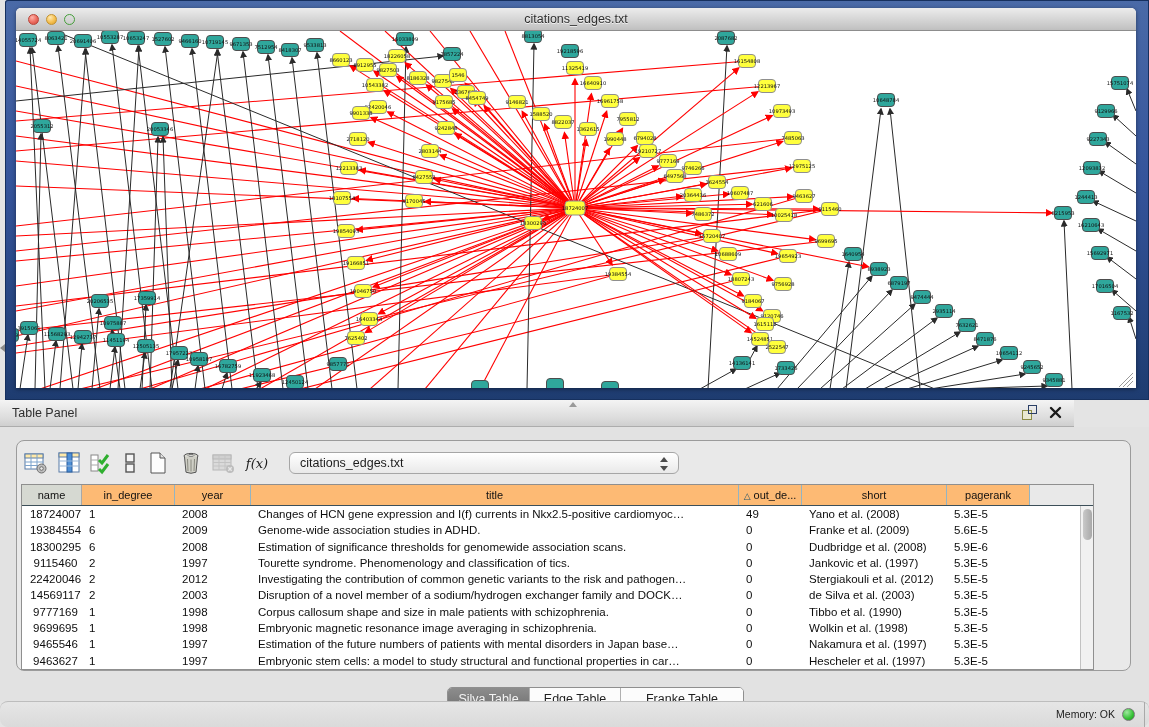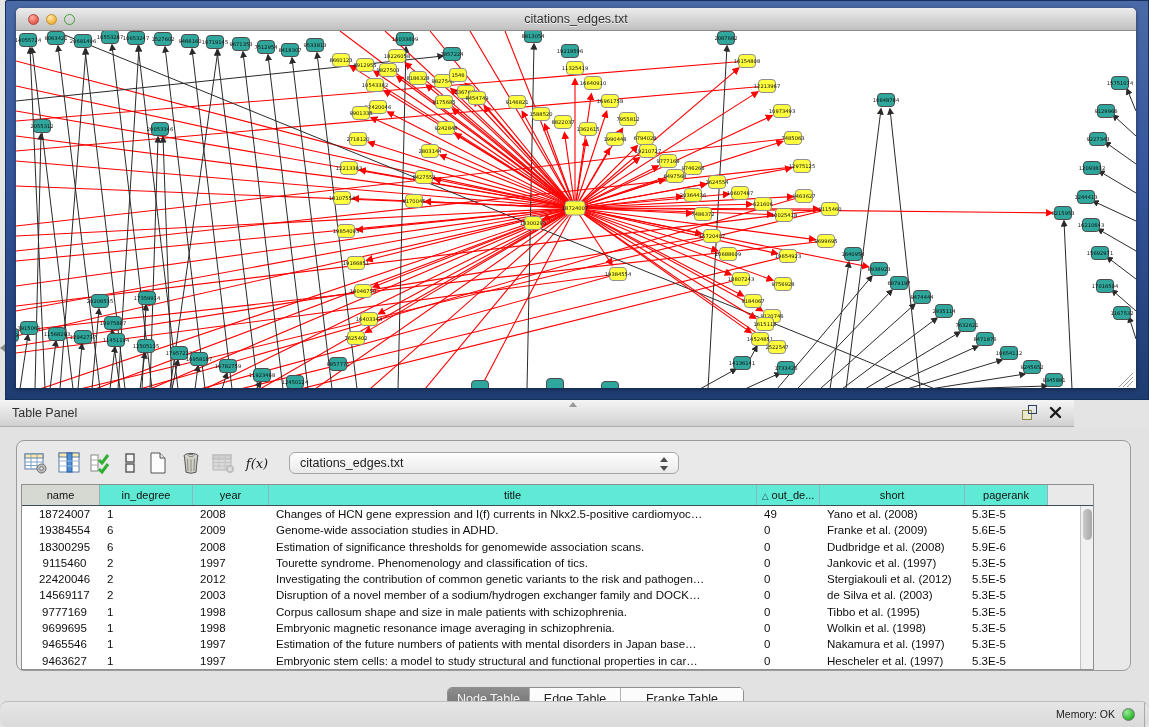--- a/index.html
+++ b/index.html
@@ -79,30 +79,30 @@
   .combo .stepper{position:absolute;right:10px;top:4px;width:9px;height:14px;}
   .combo .stepper .up{position:absolute;left:1px;top:0;width:0;height:0;border-left:4px solid transparent;border-right:4px solid transparent;border-bottom:5px solid #4c4c4c;}
   .combo .stepper .dn{position:absolute;left:1px;bottom:0;width:0;height:0;border-left:4px solid transparent;border-right:4px solid transparent;border-top:5px solid #4c4c4c;}
   
   .tbl{
     position:absolute;left:4px;top:43px;width:1073px;height:186px;box-sizing:border-box;
     background:#fff;border:1px solid #8f8f8f;overflow:hidden;
   }
   .thead{display:flex;height:21px;border-bottom:1px solid #3c4f59;box-sizing:border-box;background:#e9e9e9;}
   .th{
-    box-sizing:border-box;height:100%;background:#5eead4;border-right:1px solid #92b4c4;
+    box-sizing:border-box;height:100%;background:#fdba74;border-right:1px solid #92b4c4;
     font-size:11px;color:#111;text-align:center;line-height:20px;
     white-space:nowrap;overflow:hidden;
   }
   .th:first-child{background:#d6d9d2;border-right:1px solid #a8a8a8;}
   .th .sort-tri{color:#27566c;font-size:9px;margin-right:3px;}
   .tbody{position:absolute;left:0;top:21px;right:13px;bottom:0;overflow:hidden;}
   .tr{display:flex;height:16.3px;line-height:16.3px;}
   .td{box-sizing:border-box;padding-left:7px;font-size:11.5px;color:#0d0d0d;white-space:nowrap;overflow:hidden;}
-  .c0{width:78px;text-align:center;} .c1{width:93px;} .c2{width:76px;} .c3{width:488px;}
+  .c0{width:60px;text-align:center;} .c1{width:93px;} .c2{width:76px;} .c3{width:488px;}
   .c4{width:63px;} .c5{width:145px;} .c6{width:83px;}
   .vscroll{
     position:absolute;right:0;top:21px;bottom:0;width:13px;
     background:#f1f1f1;border-left:1px solid #c2c2c2;box-sizing:border-box;
   }
   .vscroll .thumb{position:absolute;left:1.5px;top:3px;width:9px;height:31px;border-radius:5px;background:linear-gradient(90deg,#c9c9c9,#a9a9a9);}
   
   .tabs{
     position:absolute;left:430px;top:246px;height:22px;display:flex;
     border:1px solid #8f8f8f;border-radius:5px;overflow:hidden;background:#fcfcfc;
@@ -968,21 +968,21 @@
             <div class="td c4">0</div>
             <div class="td c5">de Silva et al. (2003)</div>
             <div class="td c6">5.3E-5</div>
           </div>
           <div class="tr">
             <div class="td c0">9777169</div>
             <div class="td c1">1</div>
             <div class="td c2">1998</div>
             <div class="td c3">Corpus callosum shape and size in male patients with schizophrenia.</div>
             <div class="td c4">0</div>
-            <div class="td c5">Tibbo et al. (1995)</div>
+            <div class="td c5">Tibbo et al. (1990)</div>
             <div class="td c6">5.3E-5</div>
           </div>
           <div class="tr">
             <div class="td c0">9699695</div>
             <div class="td c1">1</div>
             <div class="td c2">1998</div>
             <div class="td c3">Embryonic magnetic resonance image averaging in schizophrenia.</div>
             <div class="td c4">0</div>
             <div class="td c5">Wolkin et al. (1998)</div>
             <div class="td c6">5.3E-5</div>
@@ -1004,21 +1004,21 @@
             <div class="td c4">0</div>
             <div class="td c5">Hescheler et al. (1997)</div>
             <div class="td c6">5.3E-5</div>
           </div>
         </div>
       <div class="vscroll">
         <div class="thumb"></div>
       </div>
     </div>
     <div class="tabs" id="tabs">
-        <div class="tab sel" style="width: 81px;">Node Table</div>
+        <div class="tab sel" style="width: 81px;">Silva Table</div>
         <div class="tab" style="width: 90px;">Edge Table</div>
         <div class="tab" style="width: 122px;">Franke Table</div>
       </div>
   </div>
 </div>
 
 <div class="statusbar">
   <span class="mem">Memory: OK</span>
   <span class="mem-dot"></span>
   <span class="end-sep"></span>

